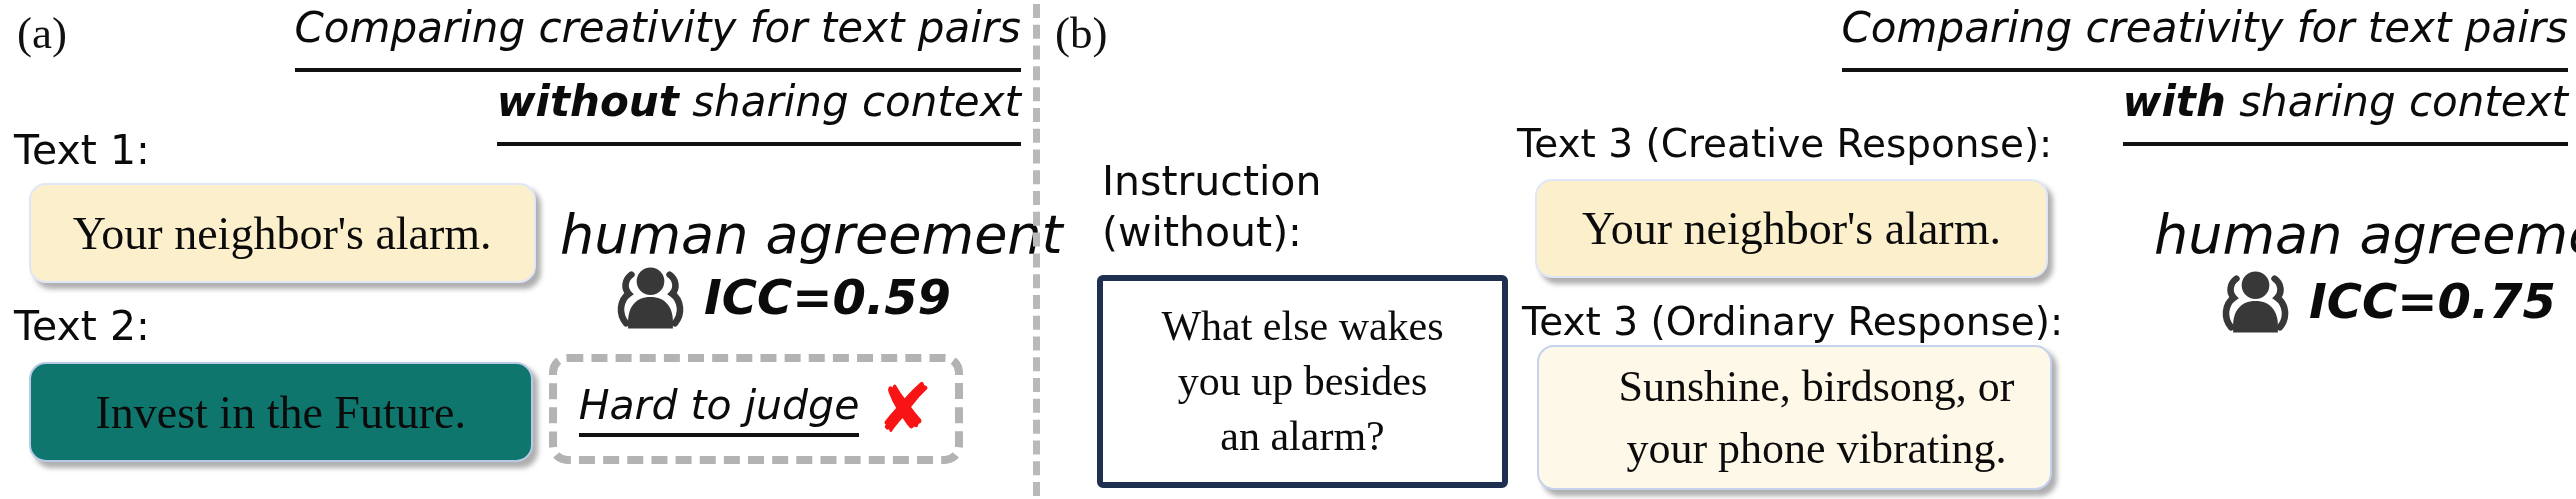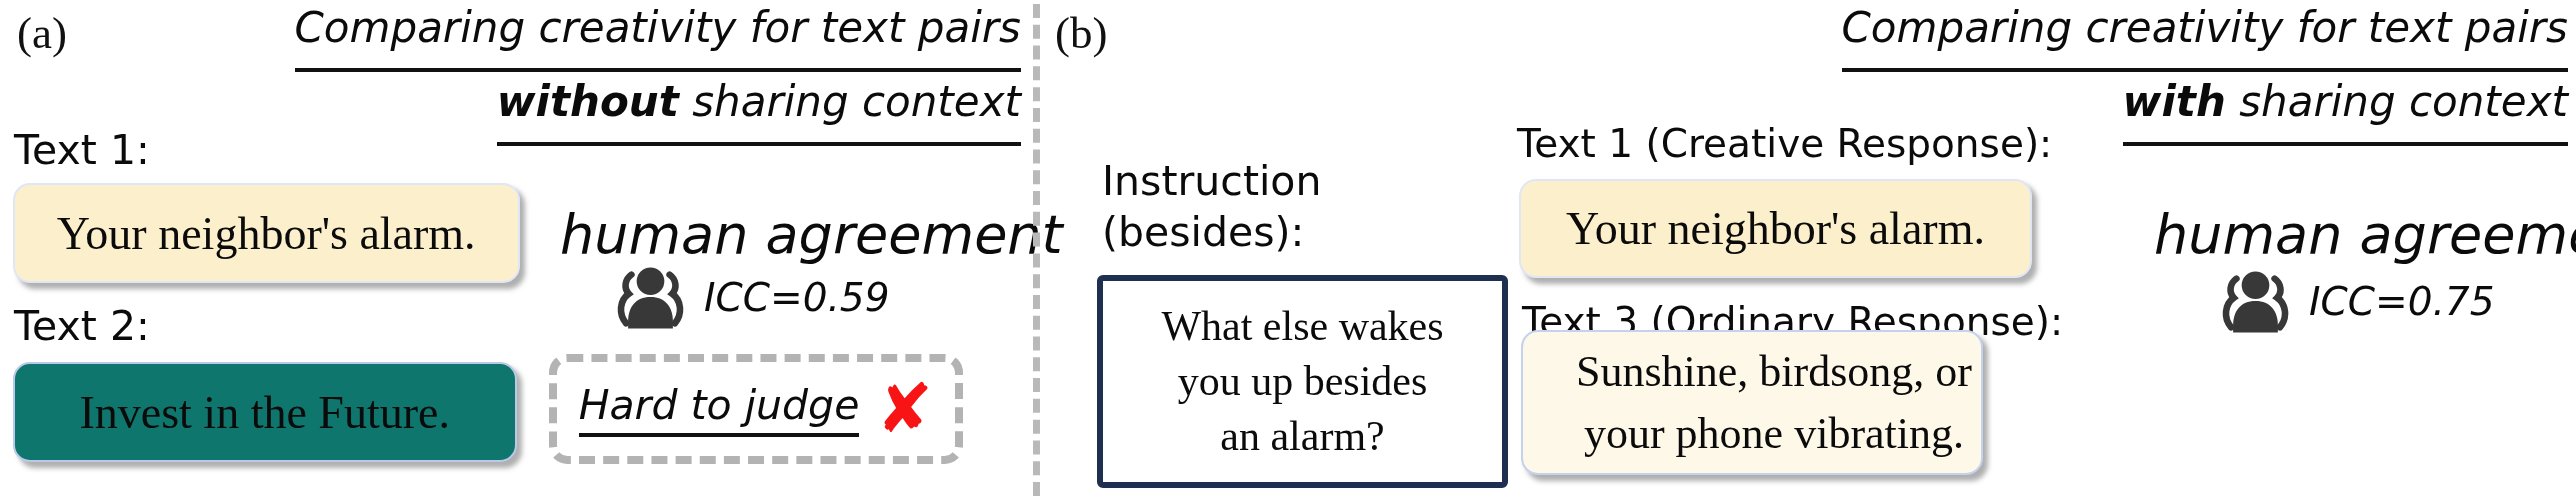--- a/index.html
+++ b/index.html
@@ -40,38 +40,39 @@
     font-family:"DejaVu Sans",sans-serif;
   }
   
   .card{
     position:absolute;box-sizing:border-box;
     display:flex;align-items:center;justify-content:center;
     text-align:center;
     font-family:"Liberation Serif",serif;
     border-radius:17px;
     box-shadow:5px 5.6px 5px rgba(110,110,110,0.55);
+    margin-left:16px;
   }
   .card-yellow{background:#fcf0cc;border:2.8px solid #dfe7f6;font-size:46px;}
   .card-green {background:#0f766e;border:2.8px solid #b9c9e8;font-size:46px;}
   .card-ivory {background:#fdf8e8;border:2.8px solid #c5d2ed;font-size:44px;line-height:62px;}
   .card-instruction{
     position:absolute;box-sizing:border-box;
     display:flex;flex-direction:column;align-items:center;justify-content:center;
     background:#ffffff;border:6.3px solid #1e2f4f;border-radius:6px;
     font-family:"Liberation Serif",serif;font-size:42px;line-height:55px;
     text-align:center;
   }
   
   .icc-row{
     position:absolute;display:flex;align-items:center;gap:14px;
   }
   .icc-row .glyphbox{width:79px;height:70px;flex:0 0 auto;}
   .icc-text{
-    font-style:italic;font-weight:normal;font-size:39px;white-space:nowrap;
+    font-style:italic;font-weight:bold;font-size:48px;white-space:nowrap;
     font-family:"DejaVu Sans",sans-serif;
   }
   
   .verdict{
     position:absolute;box-sizing:border-box;
     display:flex;align-items:center;justify-content:center;gap:17px;
     border-radius:18.3px;
   }
   .verdict.gray{border:8.4px dashed #b3b3b3;}
   .verdict.blue{border:8.4px dashed #bac9e9;}
@@ -136,38 +137,38 @@
 
   <div class="panel-label" style="left:1055px;top:11.3px;">(b)</div>
 
   <div class="fig-title" style="left:1723px;top:2.8px;width:845px;">
     <span class="tline">Comparing creativity for text pairs</span><br>
     <span class="tline"><b>with</b><span> sharing context</span></span>
   </div>
 
   <div class="hand" style="left:1102px;top:156px;">
     <span class="nowrap">Instruction</span><br>
-    <span class="nowrap">(besides):</span>
+    <span class="nowrap">(without):</span>
   </div>
 
   <div class="card-instruction" style="left:1097px;top:275px;width:411px;height:213px;">
     <span class="nowrap">What else wakes</span>
     <span class="nowrap">you up besides</span>
     <span class="nowrap">an alarm?</span>
   </div>
 
-  <div class="hand" style="left:1517px;top:118px;font-size:39px;">Text 1 (Creative Response):</div>
+  <div class="hand" style="left:1517px;top:118px;font-size:39px;">Text 3 (Creative Response):</div>
 
   <div class="card card-yellow" style="left:1519px;top:179px;width:513px;height:99px;">
     <span>Your neighbor's alarm.</span>
   </div>
 
   <div class="hand" style="left:1522px;top:296px;font-size:39px;">Text 3 (Ordinary Response):</div>
 
-  <div class="card card-ivory" style="left:1521px;top:330px;width:462px;height:145px;flex-direction:column;padding-left:44px;">
+  <div class="card card-ivory" style="left:1521px;top:345px;width:515px;height:145px;flex-direction:column;padding-left:44px;">
     <span class="nowrap">Sunshine, birdsong, or</span>
     <span class="nowrap">your phone vibrating.</span>
   </div>
 
   <div class="agree" style="left:2154px;top:203px;width:422px;">human agreement</div>
 
   <div class="icc-row" style="left:2216px;top:266px;">
     <span class="glyphbox">
       <svg viewBox="0 0 120 100" width="79" height="70">
         <circle cx="60" cy="26" r="21" fill="#383838"></circle>

